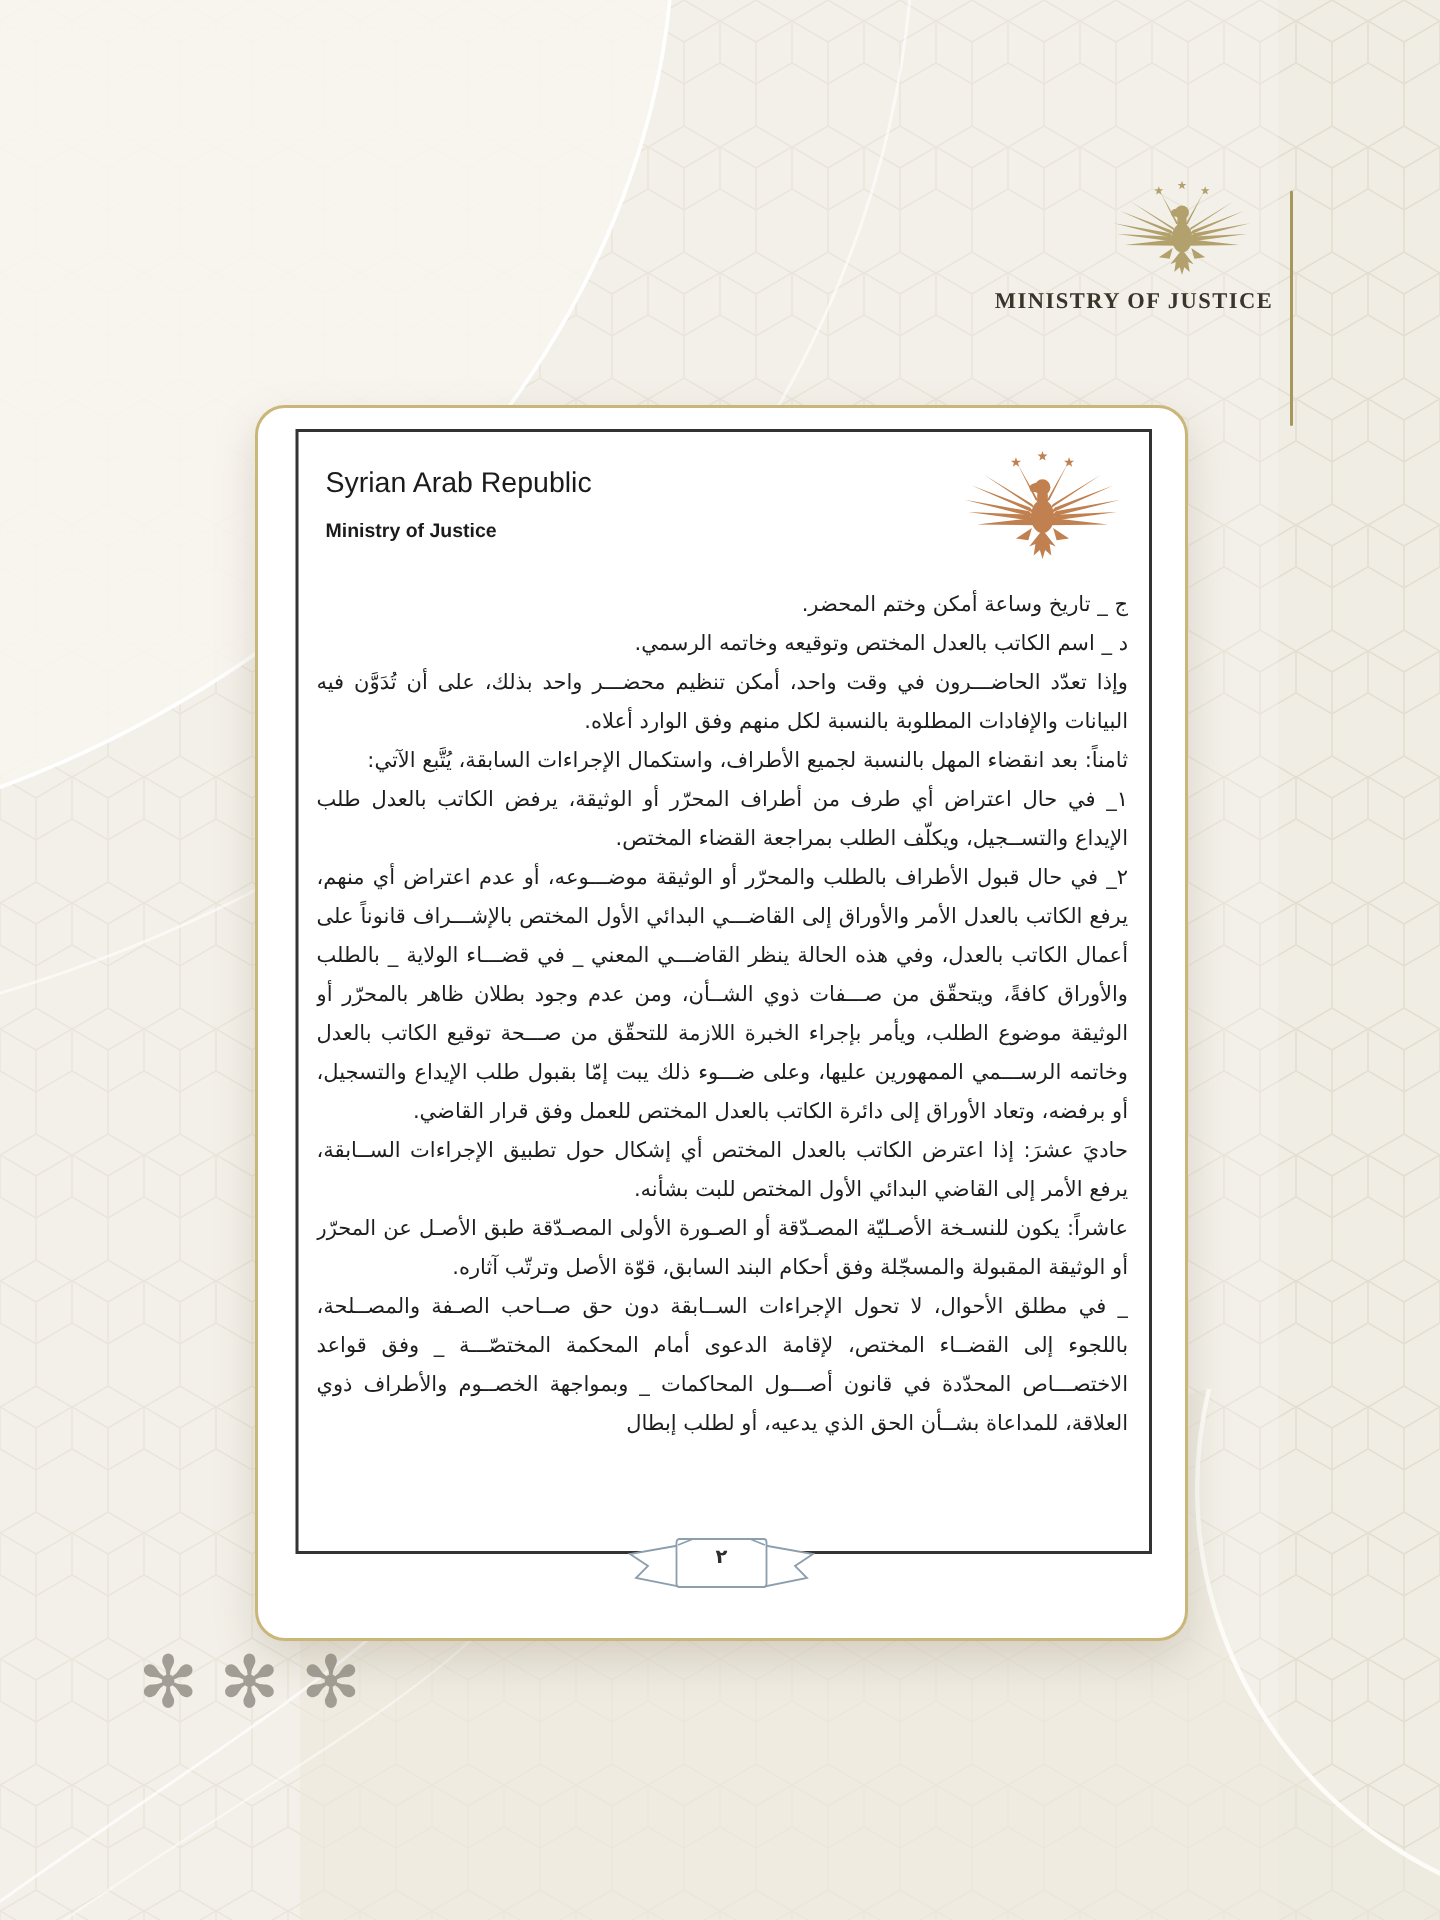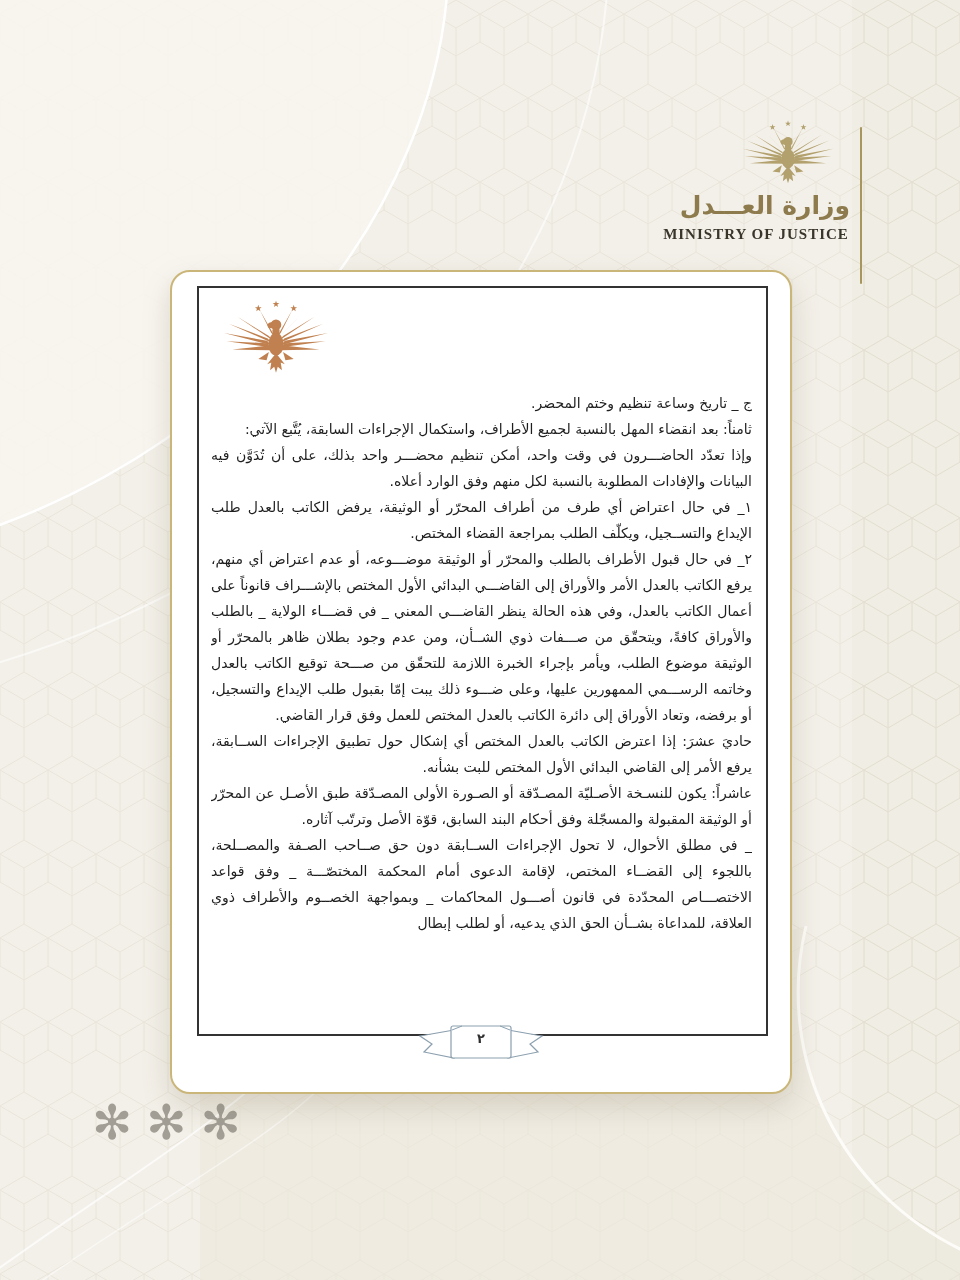--- a/index.html
+++ b/index.html
@@ -131,36 +131,40 @@
   <path d="M200,1092 L806,926 C774,1060 842,1192 962,1250 L962,1282 L200,1282 Z" fill="#ebe7db" opacity="0.55"></path>
   <path d="M806,926 C774,1060 842,1192 962,1250" stroke="#fdfcf8" stroke-width="3" fill="none"></path>
   <path d="M-20,1282 C120,1180 230,1120 310,1032" stroke="#ffffff" stroke-width="2" opacity="0.7" fill="none"></path>
   <path d="M40,1282 C170,1192 270,1140 330,1078" stroke="#ffffff" stroke-width="1.5" opacity="0.5" fill="none"></path>
 </svg>
 
 <div class="brand">
   <svg class="brand-eagle" viewBox="0 0 200 132">
       <use href="#eagle"></use>
     </svg>
-  <div class="brand-ar">وزارة العـــدل</div>
   <div class="brand-en">MINISTRY OF JUSTICE</div>
 </div>
 <div class="divider"></div>
 
 <div class="card">
   <div class="frame">
     <div class="doc-header">
+      <div class="hdr-en">
+        <div class="hdr-en-l1">Syrian Arab Republic</div>
+        <div class="hdr-en-l2">Ministry of Justice</div>
+      </div>
       <svg class="hdr-emblem" viewBox="0 0 200 132">
           <use href="#eagle"></use>
         </svg>
     </div>
     <div class="doc-body">
-      <p>ج _ تاريخ وساعة تنظيم وختم المحضر.</p>
+      <p>ج _ تاريخ وساعة أمكن وختم المحضر.</p>
+      <p>د _ اسم الكاتب بالعدل المختص وتوقيعه وخاتمه الرسمي.</p>
+      <p>وإذا تعدّد الحاضـــرون في وقت واحد، أمكن تنظيم محضـــر واحد بذلك، على أن تُدَوَّن فيه البيانات والإفادات المطلوبة بالنسبة لكل منهم وفق الوارد أعلاه.</p>
       <p>ثامناً: بعد انقضاء المهل بالنسبة لجميع الأطراف، واستكمال الإجراءات السابقة، يُتَّبع الآتي:</p>
-      <p>وإذا تعدّد الحاضـــرون في وقت واحد، أمكن تنظيم محضـــر واحد بذلك، على أن تُدَوَّن فيه البيانات والإفادات المطلوبة بالنسبة لكل منهم وفق الوارد أعلاه.</p>
       <p>١_ في حال اعتراض أي طرف من أطراف المحرّر أو الوثيقة، يرفض الكاتب بالعدل طلب الإيداع والتســجيل، ويكلّف الطلب بمراجعة القضاء المختص.</p>
       <p>٢_ في حال قبول الأطراف بالطلب والمحرّر أو الوثيقة موضـــوعه، أو عدم اعتراض أي منهم، يرفع الكاتب بالعدل الأمر والأوراق إلى القاضـــي البدائي الأول المختص بالإشـــراف قانوناً على أعمال الكاتب بالعدل، وفي هذه الحالة ينظر القاضـــي المعني _ في قضـــاء الولاية _ بالطلب والأوراق كافةً، ويتحقّق من صـــفات ذوي الشــأن، ومن عدم وجود بطلان ظاهر بالمحرّر أو الوثيقة موضوع الطلب، ويأمر بإجراء الخبرة اللازمة للتحقّق من صـــحة توقيع الكاتب بالعدل وخاتمه الرســـمي الممهورين عليها، وعلى ضـــوء ذلك يبت إمّا بقبول طلب الإيداع والتسجيل، أو برفضه، وتعاد الأوراق إلى دائرة الكاتب بالعدل المختص للعمل وفق قرار القاضي.</p>
       <p>حاديَ عشرَ: إذا اعترض الكاتب بالعدل المختص أي إشكال حول تطبيق الإجراءات الســابقة، يرفع الأمر إلى القاضي البدائي الأول المختص للبت بشأنه.</p>
       <p>عاشراً: يكون للنسـخة الأصـليّة المصـدّقة أو الصـورة الأولى المصـدّقة طبق الأصـل عن المحرّر أو الوثيقة المقبولة والمسجّلة وفق أحكام البند السابق، قوّة الأصل وترتّب آثاره.</p>
       <p>_ في مطلق الأحوال، لا تحول الإجراءات الســابقة دون حق صــاحب الصـفة والمصــلحة، باللجوء إلى القضــاء المختص، لإقامة الدعوى أمام المحكمة المختصّـــة _ وفق قواعد الاختصـــاص المحدّدة في قانون أصـــول المحاكمات _ وبمواجهة الخصــوم والأطراف ذوي العلاقة، للمداعاة بشــأن الحق الذي يدعيه، أو لطلب إبطال</p>
     </div>
   </div>
   <div class="ribbon-wrap">
     <svg width="150" height="46" viewBox="0 0 150 46">
       <g fill="#ffffff" stroke="#8b9fae" stroke-width="1.2">

